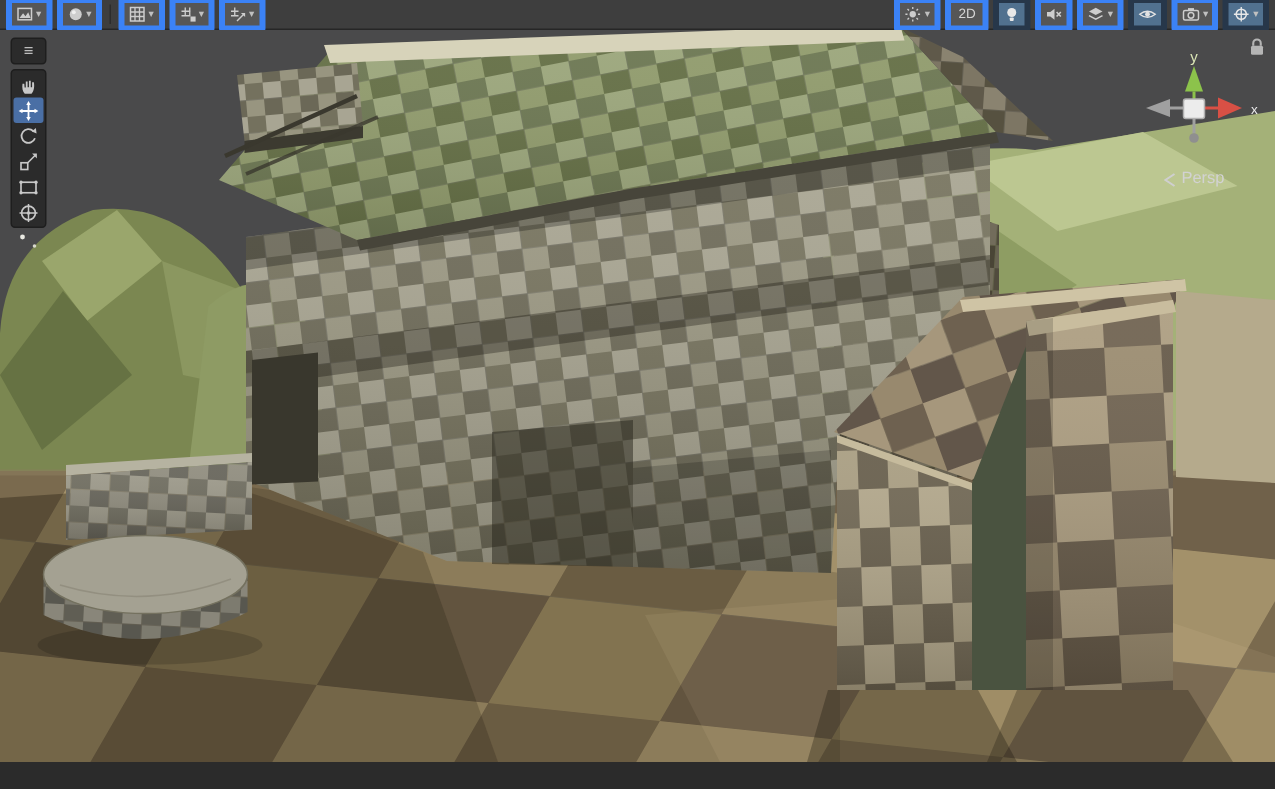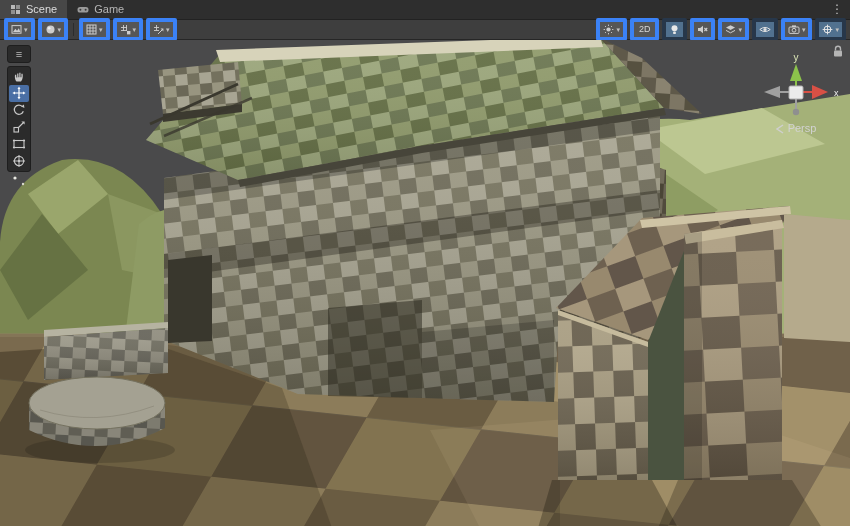--- a/index.html
+++ b/index.html
@@ -30,48 +30,28 @@
   
   .tools{position:absolute;left:7px;top:5px;display:flex;flex-direction:column;gap:3px;}
   .toolbox{background:rgba(42,42,42,.96);border:1px solid #1e1e1e;border-radius:3px;
            display:flex;flex-direction:column;padding:1px;}
   .tool{width:20px;height:17px;display:flex;align-items:center;justify-content:center;border-radius:2px;color:#c8c8c8;}
   .tool.active{background:#4a6fa5;color:#fff;}
   .grip{width:20px;height:14px;display:flex;align-items:center;justify-content:center;color:#bdbdbd;font-size:11px;}
 
   
   .gizmo{position:absolute;right:6px;top:12px;width:96px;text-align:center;}
-  .persp{display:flex;align-items:flex-end;justify-content:center;gap:4px;color:#d2d2d2;font-size:11px;margin-top:0;}
+  .persp{display:flex;align-items:flex-end;justify-content:center;gap:4px;color:#d2d2d2;font-size:11px;margin-top:10px;}
   .lockchip{position:absolute;right:5px;top:4px;}
 </style>
 </head>
 <body>
 
 <div class="window">
 
-  <div class="tabbar">
-    <div class="tab active">
-      <svg width="11" height="11" viewBox="0 0 11 11">
-        <rect x="1" y="1" width="4" height="4" fill="#b9b9b9"></rect>
-          <rect x="6" y="1" width="4" height="4" fill="#8f8f8f"></rect>
-        <rect x="1" y="6" width="4" height="4" fill="#8f8f8f"></rect>
-          <rect x="6" y="6" width="4" height="4" fill="#b9b9b9"></rect>
-      </svg>
-      <span>Scene</span>
-    </div>
-    <div class="tab">
-      <svg width="12" height="11" viewBox="0 0 12 11">
-        <rect x="0.5" y="3" width="11" height="5.5" rx="2.6" fill="#9a9a9a"></rect>
-        <circle cx="3.4" cy="5.8" r="1" fill="#3a3a3a"></circle>
-          <circle cx="8.6" cy="5.8" r="1" fill="#3a3a3a"></circle>
-      </svg>
-      <span>Game</span>
-    </div>
-    <div class="kebab">⋮</div>
-  </div>
 
   <div class="toolbar">
     <div class="tbtn">
       <svg width="11" height="11" viewBox="0 0 11 11">
         <rect x="1" y="1.6" width="9" height="7.6" fill="none" stroke="#cdcdcd" stroke-width="1"></rect>
         <path d="M2,8 L4.4,4.8 L6,6.8 L7.8,4.2 L9.4,8 Z" fill="#cdcdcd"></path>
       </svg>
       <span class="dd">▾</span>
     </div>
     <div class="tbtn">

